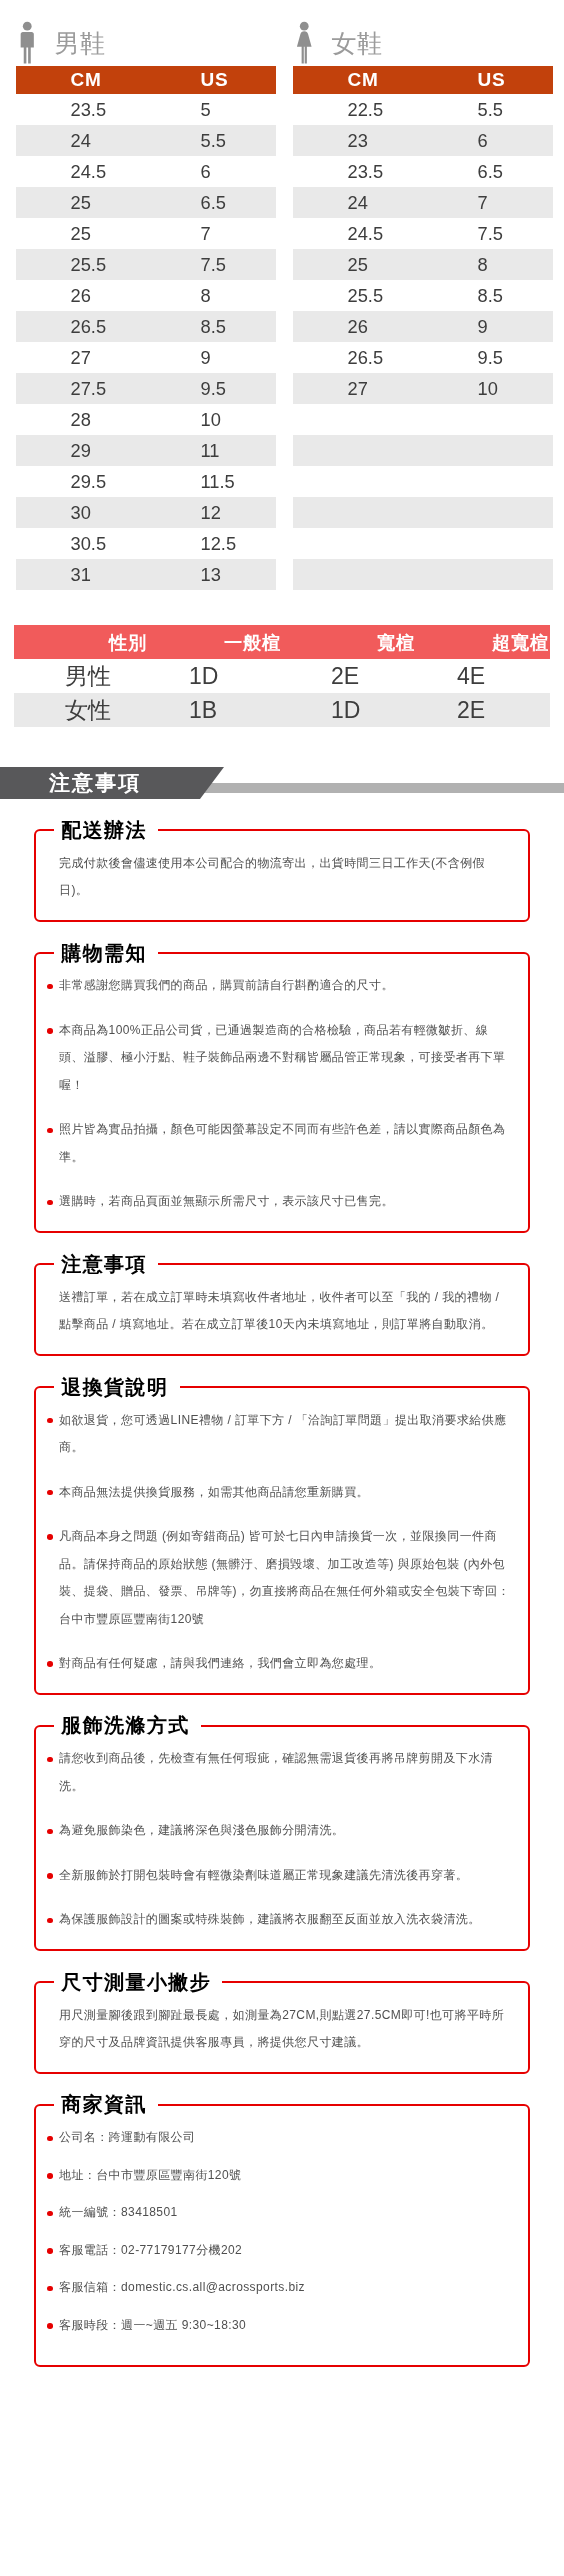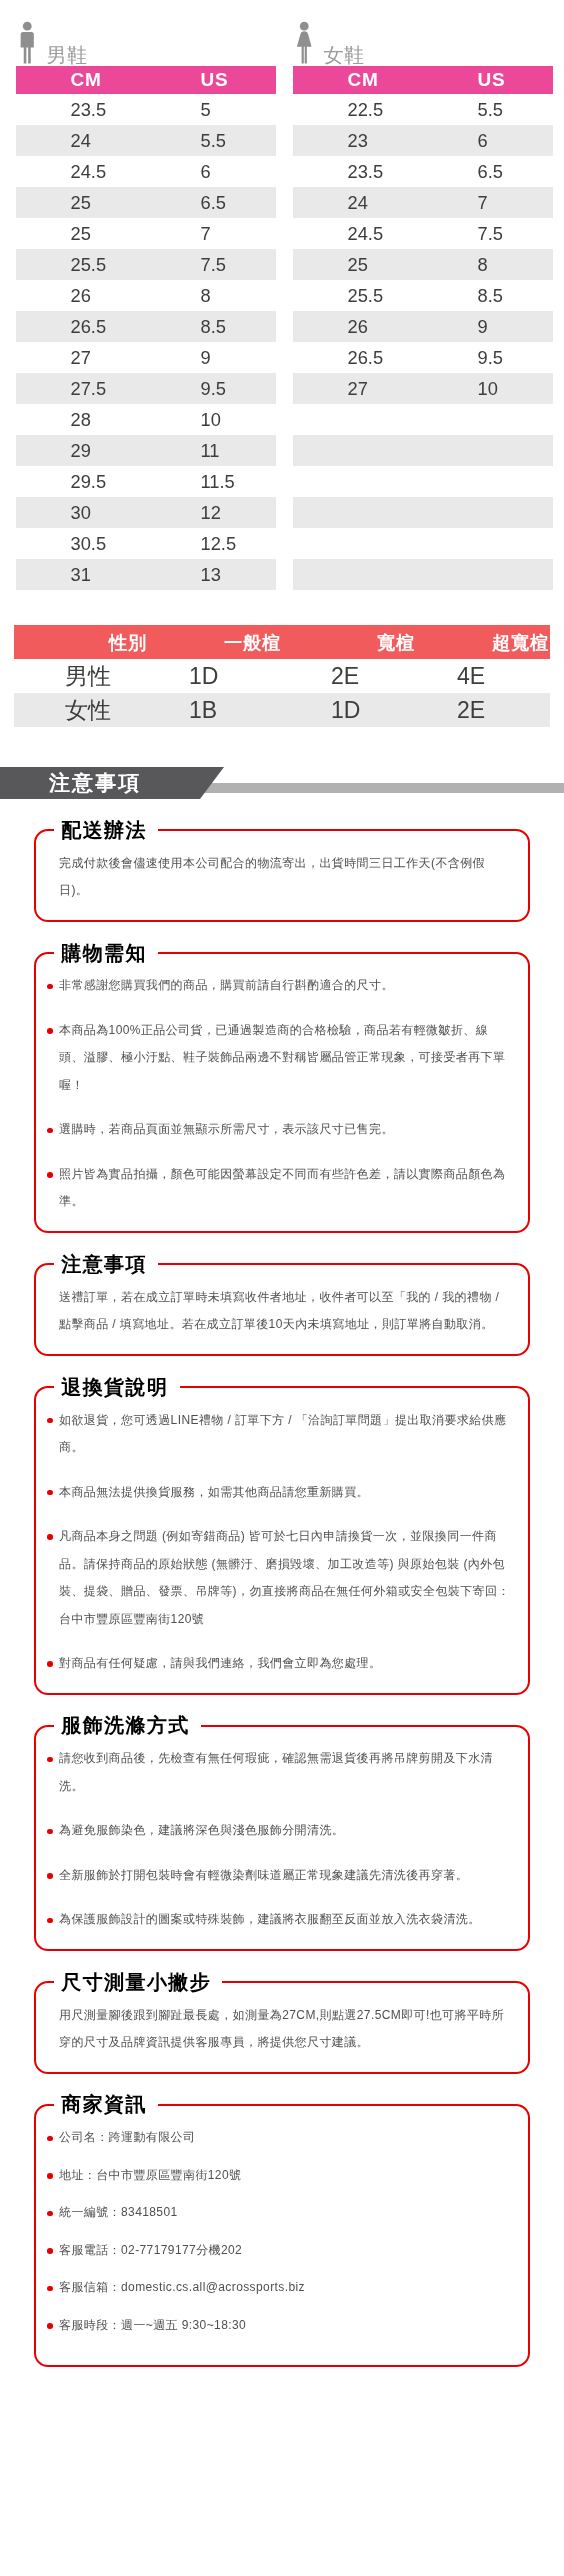--- a/index.html
+++ b/index.html
@@ -7,24 +7,24 @@
     width:564px;height:2576px;background:#ffffff;overflow:hidden;
     font-family:"Liberation Sans","DejaVu Sans",sans-serif;
     -webkit-font-smoothing:antialiased;
   }
   
   .size-area{display:flex;padding:17px 0 0 15.5px;}
   .size-col{width:260px;}
   .size-col + .size-col{margin-left:17px;}
   .col-head{display:flex;align-items:flex-end;height:48px;padding-left:1.4px;margin-bottom:1.4px;}
   .person-icon svg{display:block;}
-  .person-label{color:#9b9b9b;font-size:20px;font-weight:500;line-height:1;margin-left:9px;padding-bottom:0;letter-spacing:0.7px;}
+  .person-label{color:#9b9b9b;font-size:25px;font-weight:500;line-height:1;margin-left:17px;padding-bottom:9px;letter-spacing:0.7px;}
   table.size{border-collapse:collapse;width:100%;table-layout:fixed;}
   table.size th{
-    background:#ec4899;color:#fff;font-size:19px;font-weight:700;
+    background:#c2410c;color:#fff;font-size:19px;font-weight:700;
     height:28px;text-align:left;padding:0 0 0 55px;letter-spacing:0.7px;
   }
   table.size td{
     height:31px;font-size:18.3px;color:#3d3d3d;padding:0 0 0 55px;font-weight:400;
   }
   table.size tbody tr:nth-child(even) td{background:#E9E9E9;}
   
   table.width-table{border-collapse:collapse;table-layout:fixed;width:536px;margin:35px 0 0 14px;}
   table.width-table th{
     background:#F15B5B;color:#fff;font-size:18.3px;font-weight:700;height:32px;
@@ -38,21 +38,21 @@
   table.width-table tbody tr:nth-child(even) td{background:#E9E9E9;}
   
   .banner{position:relative;height:32px;margin-top:40px;}
   .banner-bar{position:absolute;left:168px;right:0;top:15.5px;height:10.6px;background:#B1B1B1;z-index:0;}
   .banner-flag{position:absolute;left:0;top:0;width:200px;height:32px;background:#58585A;z-index:1;}
   .banner-flag::after{content:"";position:absolute;left:200px;top:0;width:0;height:0;
     border-top:32px solid #58585A;border-right:24px solid transparent;}
   .banner-title{position:absolute;left:49px;top:0;height:32px;line-height:32px;z-index:2;
     color:#ffffff;font-size:21px;font-weight:700;letter-spacing:2.1px;}
   
-  .sec{position:relative;margin:30px 34px 0 34px;border:2.8px solid #E60000;border-radius:14px;
+  .sec{position:relative;margin:30px 34px 0 34px;border:2.8px solid #E60000;border-radius:6px;
     padding:18.3px 17px 15.5px 23px;}
   .sec-title{position:absolute;top:-12.7px;left:18.3px;background:#ffffff;
     padding:0 11.3px 0 7px;font-size:20px;font-weight:700;color:#000;line-height:22.6px;letter-spacing:1.4px;}
   .sec p, .sec li{font-size:12px;line-height:27.5px;color:#4f4f4f;margin:0 0 17px 0;letter-spacing:0.4px;}
   .sec p:last-child, .sec li:last-child{margin-bottom:0;}
   .sec ul{margin:0;padding:0;list-style:none;}
   .sec li{position:relative;}
   .sec li::before{content:"";position:absolute;left:-12px;top:11.3px;width:5.6px;height:5.6px;
     border-radius:50%;background:#E60000;}
   .sec.compact li{margin-bottom:10px;}
@@ -273,22 +273,22 @@
 <main id="sections">
     <section class="sec">
       <span class="sec-title">配送辦法</span>
       <p>完成付款後會儘速使用本公司配合的物流寄出，出貨時間三日工作天(不含例假日)。</p>
     </section>
     <section class="sec">
       <span class="sec-title">購物需知</span>
       <ul>
         <li>非常感謝您購買我們的商品，購買前請自行斟酌適合的尺寸。</li>
         <li>本商品為100%正品公司貨，已通過製造商的合格檢驗，商品若有輕微皺折、線頭、溢膠、極小汙點、鞋子裝飾品兩邊不對稱皆屬品管正常現象，可接受者再下單喔！</li>
+        <li>照片皆為實品拍攝，顏色可能因螢幕設定不同而有些許色差，請以實際商品顏色為準。</li>
         <li>選購時，若商品頁面並無顯示所需尺寸，表示該尺寸已售完。</li>
-        <li>照片皆為實品拍攝，顏色可能因螢幕設定不同而有些許色差，請以實際商品顏色為準。</li>
       </ul>
     </section>
     <section class="sec">
       <span class="sec-title">注意事項</span>
       <p>送禮訂單，若在成立訂單時未填寫收件者地址，收件者可以至「我的 / 我的禮物 / 點擊商品 / 填寫地址。若在成立訂單後10天內未填寫地址，則訂單將自動取消。</p>
     </section>
     <section class="sec">
       <span class="sec-title">退換貨說明</span>
       <ul>
         <li>如欲退貨，您可透過LINE禮物 / 訂單下方 / 「洽詢訂單問題」提出取消要求給供應商。</li>

